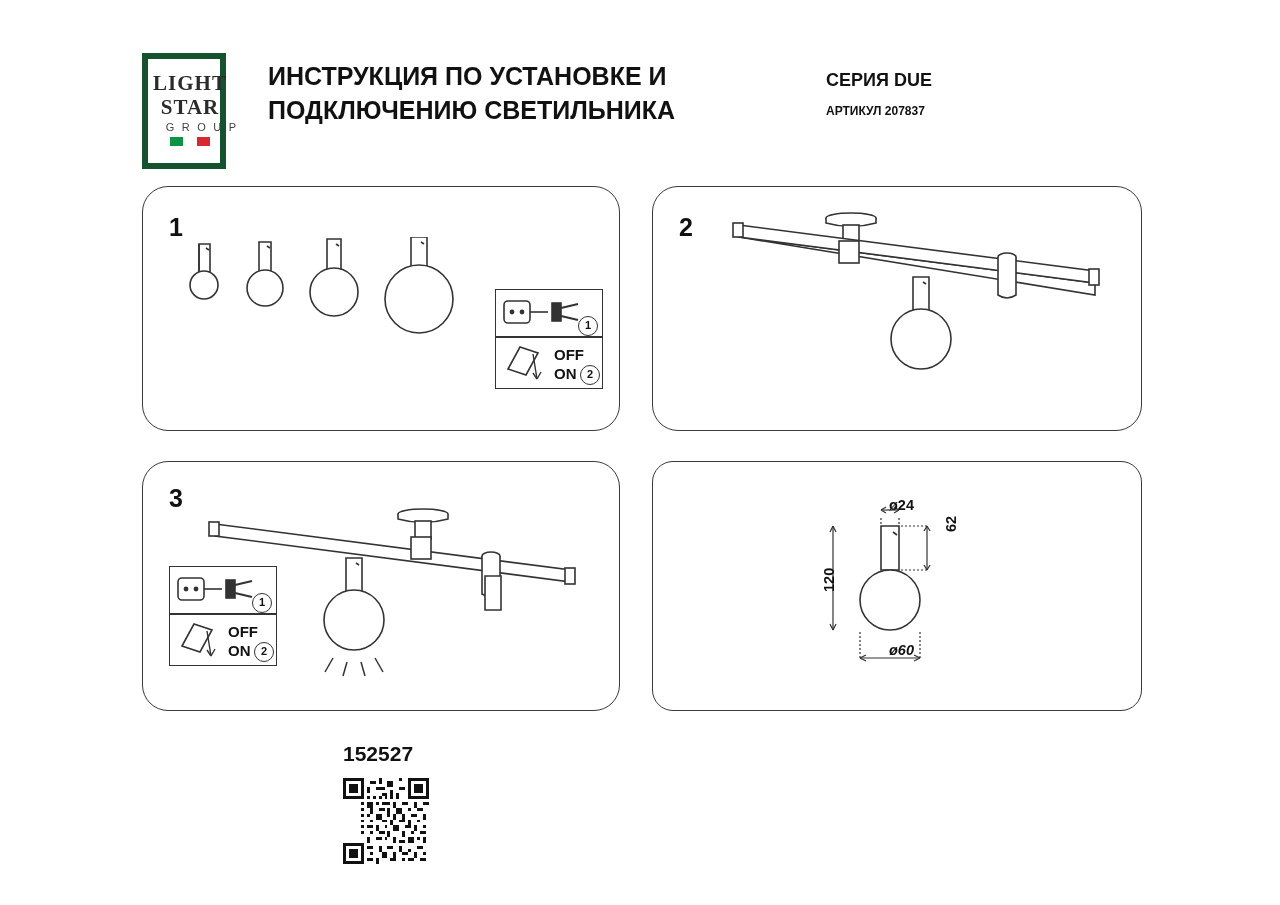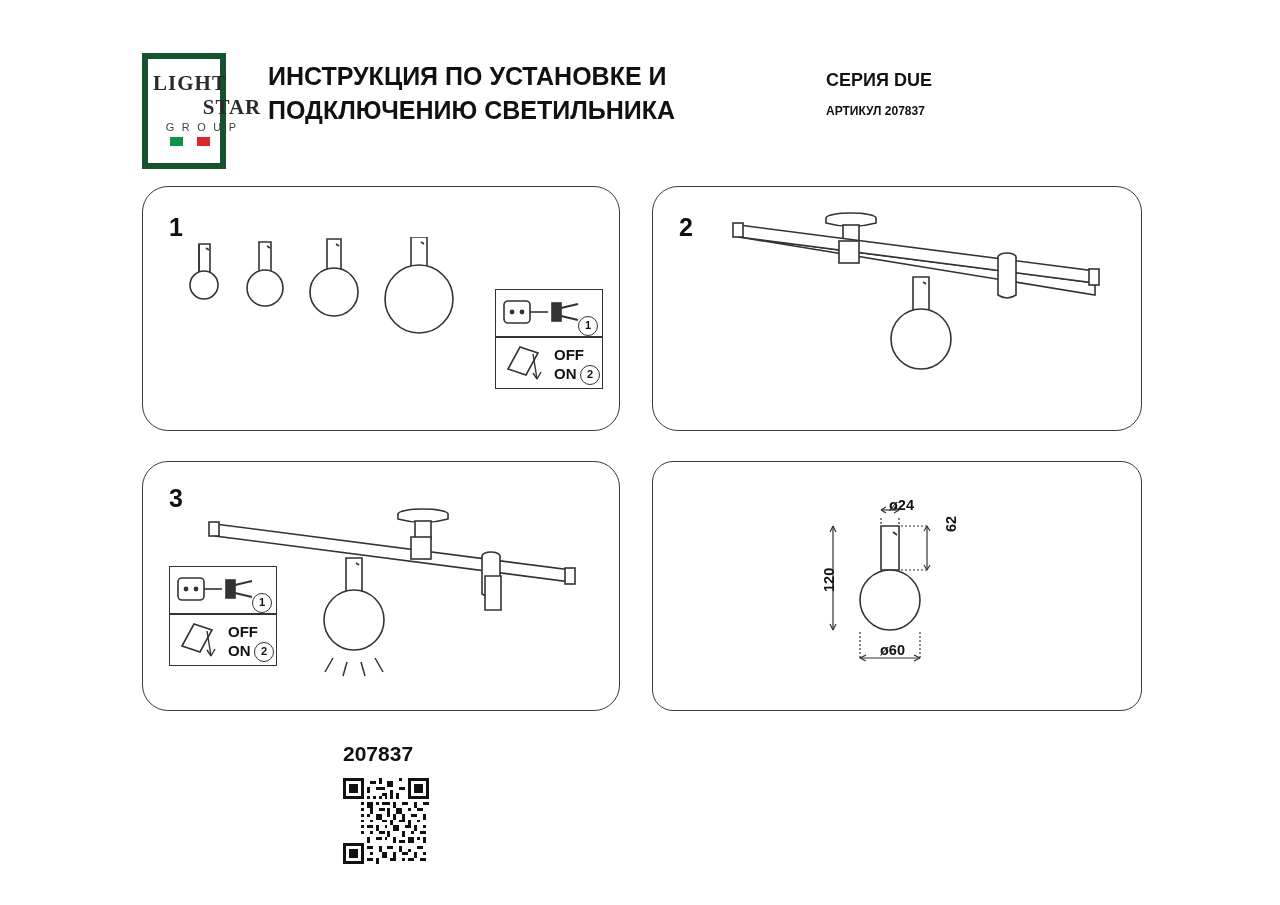--- a/index.html
+++ b/index.html
@@ -34,21 +34,21 @@
   .logo-light, .logo-star {
     position: absolute;
     left: 0; width: 84px;
     text-align: center;
     font-family: "Liberation Serif", serif;
     font-weight: bold;
     letter-spacing: 1px;
     color: #2b2b2b;
   }
   .logo-light { top: 12px; font-size: 21px; }
-  .logo-star  { top: 36px; font-size: 21px; padding-left: 42px; }
+  .logo-star  { top: 36px; font-size: 21px; }
   .logo-group {
     position: absolute;
     left: 12px; top: 62px; width: 84px;
     text-align: center;
     font-size: 11px;
     letter-spacing: 2.2px;
     color: #444;
   }
   .logo-flag {
     position: absolute;
@@ -364,24 +364,24 @@
         <path d="M37 170 L97 170"></path>
         <path d="M37 170 L43 167 M37 170 L43 173"></path>
         <path d="M97 170 L91 167 M97 170 L91 173"></path>
         <path d="M37 144 L37 170 M97 144 L97 170" stroke-dasharray="2,2"></path>
       </g>
     </svg>
 
     <div class="dim" style="left:236px; top:35px;">ø24</div>
     <div class="dim vert" style="left:290px; top:70px;">62</div>
     <div class="dim vert" style="left:168px; top:130px;">120</div>
-    <div class="dim" style="left:227px; top:180px;">ø60</div>
-  </div>
-
-  <div class="footer-code">207837</div>
+    <div class="dim" style="left:236px; top:180px;font-style:italic;">ø60</div>
+  </div>
+
+  <div class="footer-code">152527</div>
 
   <svg id="qr" viewBox="0 0 29 29" shape-rendering="crispEdges">
     <rect width="29" height="29" fill="#fff"></rect>
     <g fill="#111">
 
       <rect x="0" y="0" width="7" height="1"></rect>
         <rect x="0" y="6" width="7" height="1"></rect>
       <rect x="0" y="0" width="1" height="7"></rect>
         <rect x="6" y="0" width="1" height="7"></rect>
       <rect x="2" y="2" width="3" height="3"></rect>

